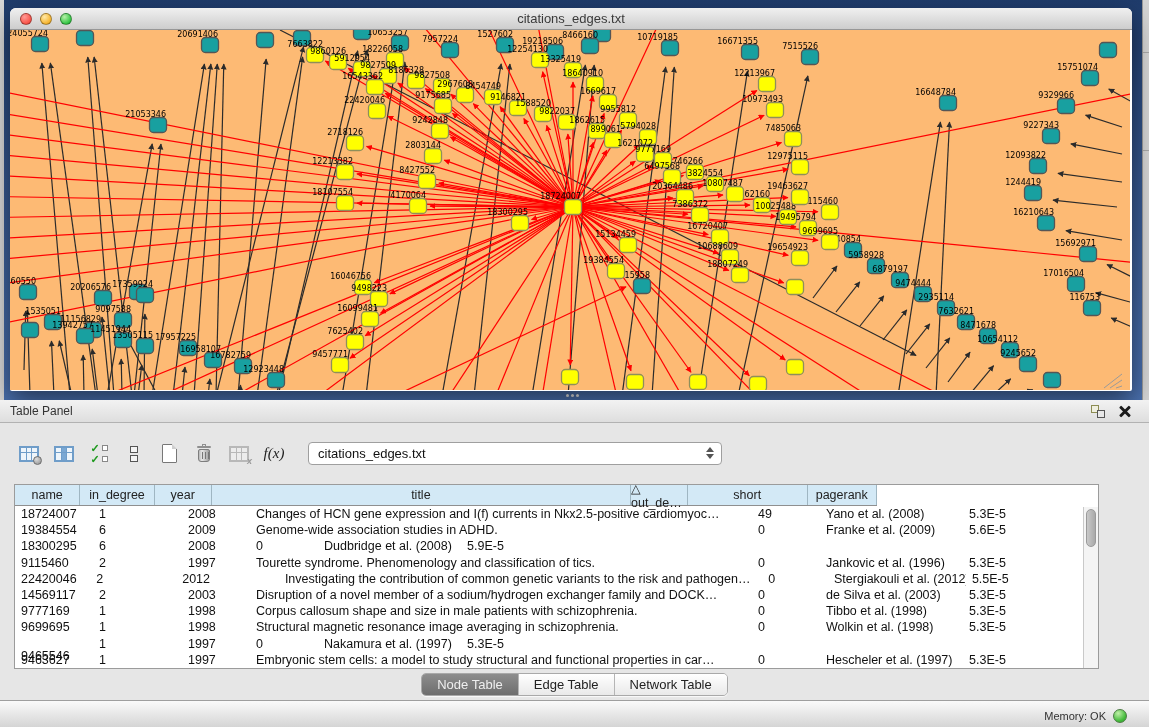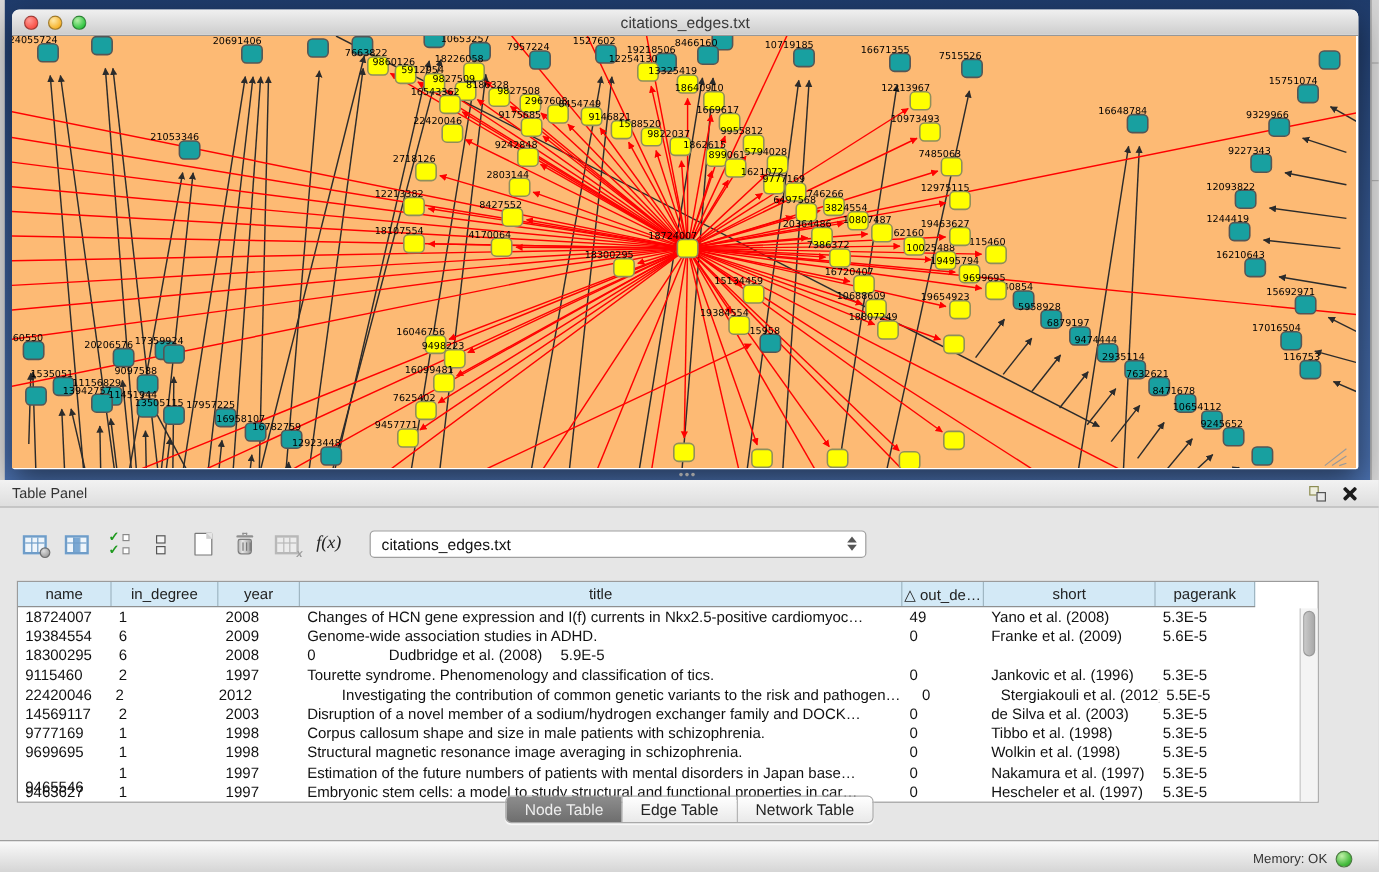--- a/index.html
+++ b/index.html
@@ -71,30 +71,30 @@
   .mini-table.disabled .h,.mini-table.disabled .v1,.mini-table.disabled .v2 { background:#b8b8b8; }
   .mini-table.disabled .xx { position:absolute; right:-5px; bottom:-6px; color:#9a9a9a; font-size:9px; font-weight:bold; }
   .fx { font-family:"Liberation Serif", serif; font-style:italic; font-size:15px; color:#222; }
   .combo { margin-left:12px; width:414px; height:23px; background:#fff; border:1px solid #9f9f9f; border-radius:4px;
     display:flex; align-items:center; padding-left:9px; font-size:13px; color:#111; position:relative; cursor:pointer; }
   .combo .updown { position:absolute; right:7px; top:4px; display:flex; flex-direction:column; gap:2px; }
   .combo .up { width:0; height:0; border-left:4px solid transparent; border-right:4px solid transparent; border-bottom:5px solid #555; }
   .combo .down { width:0; height:0; border-left:4px solid transparent; border-right:4px solid transparent; border-top:5px solid #555; }
 
   .table-wrap { position:absolute; left:14px; top:84px; width:1085px; height:185px; background:#fff; border:1px solid #9b9b9b; }
-  .thead { display:flex; height:21px; border-bottom:1px solid #8f8f8f; background:#d3e9f6; width:1031px; }
+  .thead { display:flex; height:21px; border-bottom:1px solid #8f8f8f; background:#d3e9f6; width:862px; }
   .th { font-size:12.5px; color:#222; display:flex; align-items:center; justify-content:center;
     border-right:1px solid #9fb6c2; height:100%; cursor:pointer; }
   .tbody .tr { display:flex; height:16.2px; align-items:center; width:1031px; cursor:default; }
   .td { font-size:12.5px; color:#111; white-space:nowrap; overflow:hidden; padding-left:6px; }
   .vscroll { position:absolute; right:0; top:22px; bottom:0; width:15px; background:#f4f4f4; border-left:1px solid #c9c9c9; }
   .vscroll .thumb { position:absolute; left:2px; top:2px; width:10px; height:38px; border-radius:5px;
     background:linear-gradient(90deg,#c9c9c9,#a9a9a9); border:1px solid #9a9a9a; }
 
-  .tabs-bar { position:absolute; left:0; top:259px; width:1149px; height:31px; display:flex; align-items:center; justify-content:center;text-align:center; }
+  .tabs-bar { position:absolute; left:0; top:269px; width:1149px; height:31px; display:flex; align-items:center; justify-content:center;text-align:center; }
   .seg { display:flex; border:1px solid #a9a9a9; border-radius:5px; overflow:hidden; box-shadow:0 1px 1px rgba(255,255,255,.8); }
   .seg .tab { padding:3px 15px; font-size:13px; background:linear-gradient(180deg,#ffffff,#e9e9e9); color:#222;
     border-right:1px solid #b5b5b5; cursor:pointer; }
   .seg .tab:last-child { border-right:none; }
   .seg .tab.active { background:linear-gradient(180deg,#8d8d8d,#6e6e6e); color:#efefef; }
 
   
   .status-bar { position:absolute; left:0; top:700px; width:1149px; height:31px;
     background:linear-gradient(180deg,#fafafa,#cfcfcf); border-top:1px solid #9e9e9e;
     display:flex; align-items:center; justify-content:flex-end; padding-right:22px; gap:7px; }
@@ -681,21 +681,20 @@
             <div class="td" style="width: 68px;">1998</div>
             <div class="td" style="width: 502px;">Structural magnetic resonance image averaging in schizophrenia.</div>
             <div class="td" style="width: 68px;">0</div>
             <div class="td" style="width: 143px;">Wolkin et al. (1998)</div>
             <div class="td" style="width: 83px;">5.3E-5</div>
           </div>
           <div class="tr">
             <div class="td" style="width: 78px; margin-top: 24px;">9465546</div>
             <div class="td" style="width: 89px;">1</div>
             <div class="td" style="width: 68px;">1997</div>
-            <div class="td" style="width: 502px;">Estimation of the future numbers of patients with mental disorders in Japan base…</div>
             <div class="td" style="width: 68px;">0</div>
             <div class="td" style="width: 143px;">Nakamura et al. (1997)</div>
             <div class="td" style="width: 83px;">5.3E-5</div>
           </div>
           <div class="tr">
             <div class="td" style="width: 78px;">9463627</div>
             <div class="td" style="width: 89px;">1</div>
             <div class="td" style="width: 68px;">1997</div>
             <div class="td" style="width: 502px;">Embryonic stem cells: a model to study structural and functional properties in car…</div>
             <div class="td" style="width: 68px;">0</div>

